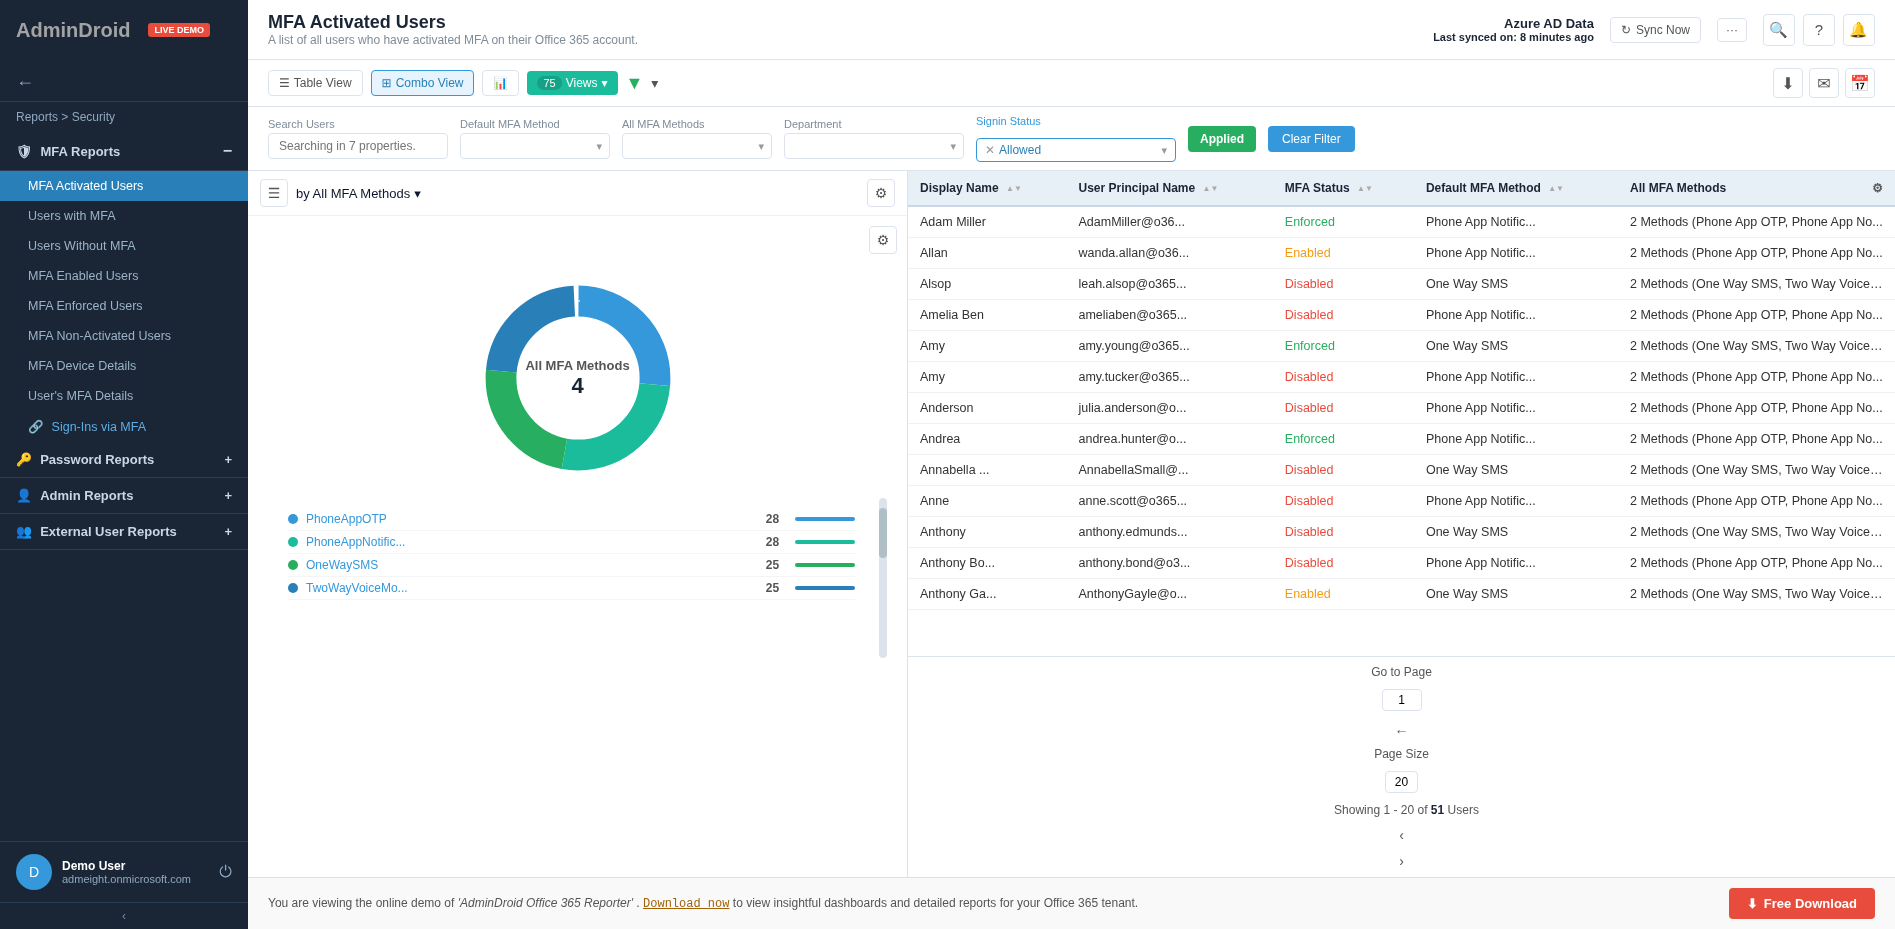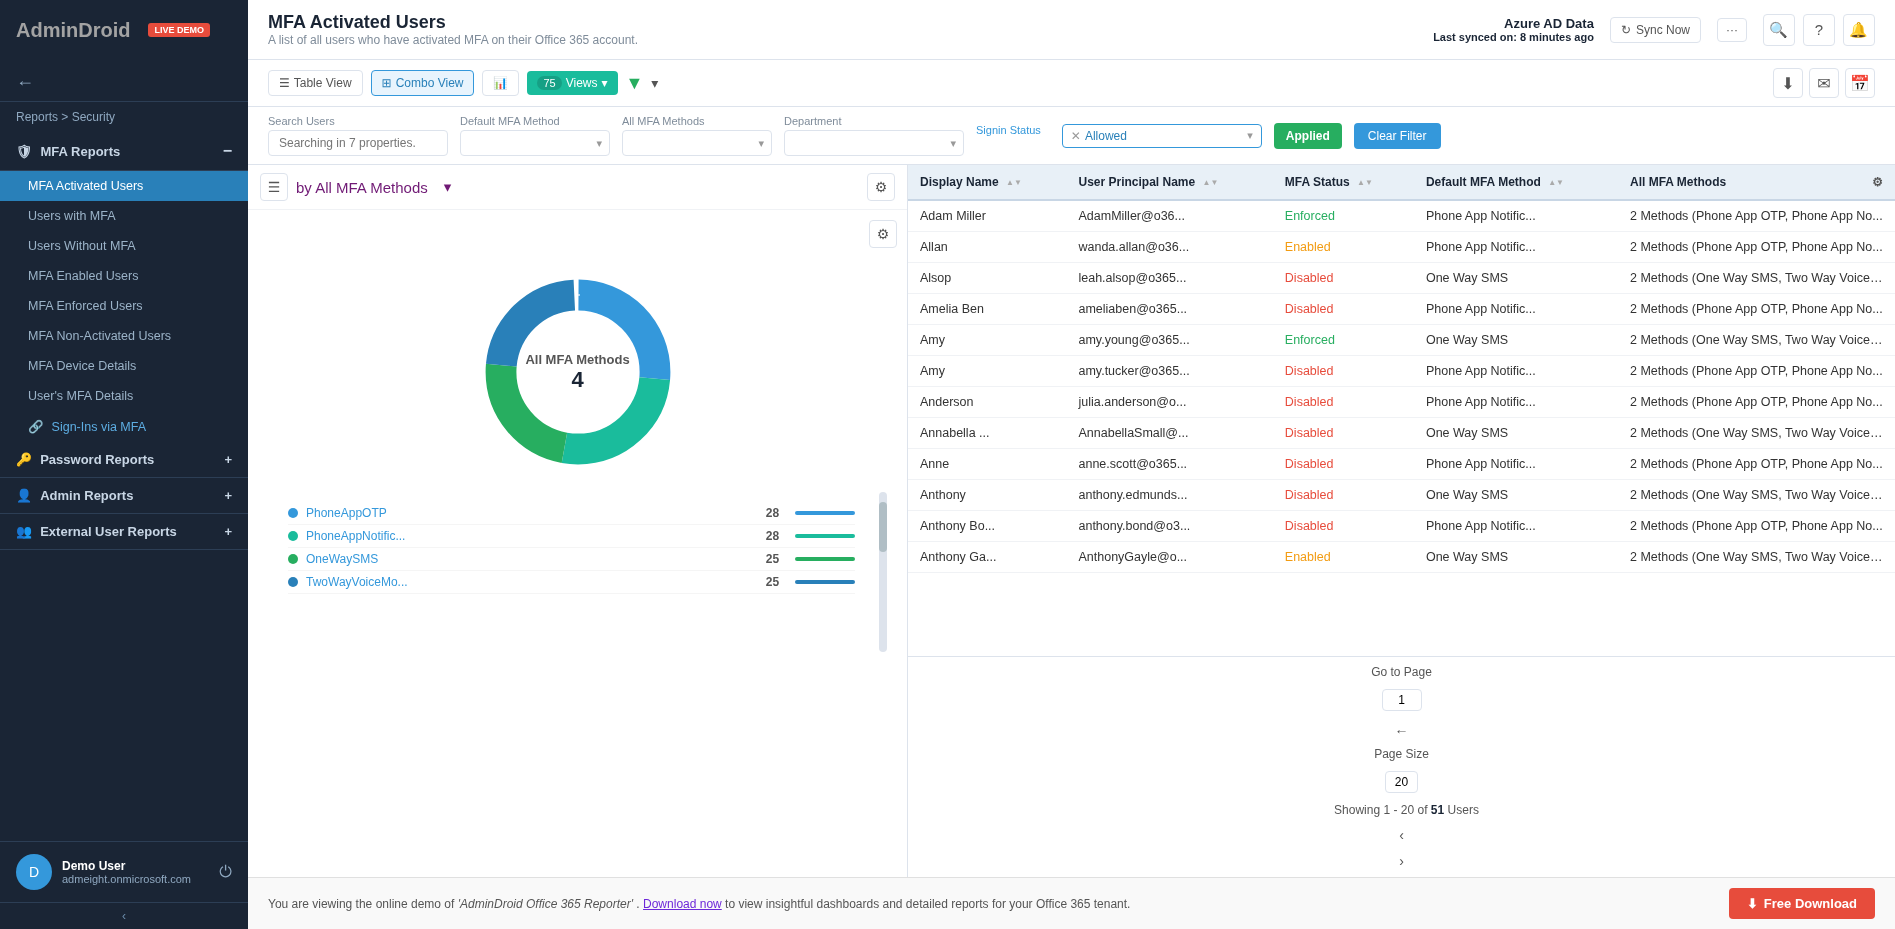--- a/index.html
+++ b/index.html
@@ -78,38 +78,38 @@
     .filter-row {
       background: #fff; border-bottom: 1px solid #dde3ec; padding: 8px 20px;
       display: flex; align-items: center; gap: 12px; flex-wrap: wrap;
     }
     .filter-group { display: flex; flex-direction: column; gap: 3px; }
     .filter-label { font-size: 11px; color: #7f8c9a; font-weight: 500; }
     .filter-input { padding: 5px 10px; border: 1px solid #dde3ec; border-radius: 4px; font-size: 12px; color: #555; background: #fff; min-width: 180px; }
     .filter-select { padding: 5px 28px 5px 10px; border: 1px solid #dde3ec; border-radius: 4px; font-size: 12px; color: #555; background: #fff; min-width: 150px; appearance: none; }
     .filter-select-wrapper { position: relative; }
     .filter-select-wrapper::after { content: '▾'; position: absolute; right: 8px; top: 50%; transform: translateY(-50%); color: #999; pointer-events: none; font-size: 11px; }
-    .signin-filter-group { display: flex; flex-direction: row; gap: 21px; }
+    .signin-filter-group { display: flex; flex-direction: column; gap: 11px; }
     .signin-label { font-size: 11px; color: #3498db; font-weight: 500; }
     .signin-tag { display: flex; align-items: center; gap: 4px; background: #fff; border: 1px solid #3498db; border-radius: 4px; padding: 4px 8px; min-width: 200px; }
     .signin-tag-text { color: #2980b9; font-size: 12px; flex: 1; }
     .signin-tag-x { color: #999; cursor: pointer; font-size: 12px; }
     .signin-chevron { color: #999; font-size: 11px; cursor: pointer; }
     .applied-btn { background: #27ae60; color: #fff; border: none; border-radius: 4px; padding: 6px 12px; font-size: 12px; cursor: pointer; font-weight: 600; }
     .clear-filter-btn { background: #3498db; color: #fff; border: none; border-radius: 4px; padding: 6px 14px; font-size: 12px; cursor: pointer; font-weight: 500; }
 
     
     .content-area { display: flex; flex: 1; overflow: hidden; }
 
     
     .chart-panel { width: 660px; background: #fff; border-right: 1px solid #dde3ec; display: flex; flex-direction: column; overflow: hidden; flex-shrink: 0; }
     .chart-toolbar { display: flex; align-items: center; justify-content: space-between; padding: 8px 12px; border-bottom: 1px solid #f0f2f5; }
     .chart-toolbar-left { display: flex; align-items: center; gap: 8px; }
     .list-view-btn { width: 28px; height: 28px; border: 1px solid #dde3ec; border-radius: 4px; background: #fff; display: flex; align-items: center; justify-content: center; cursor: pointer; font-size: 14px; color: #555; }
-    .chart-method-selector { display: flex; align-items: center; gap: 16px; background: none; border: none; color: #701a75; font-size: 15px; cursor: pointer; font-weight: 500; }
+    .chart-method-selector { display: flex; align-items: center; gap: 4px; background: none; border: none; color: #0f172a; font-size: 13px; cursor: pointer; font-weight: 500; }
     .chart-settings-btn { width: 28px; height: 28px; border: 1px solid #dde3ec; border-radius: 4px; background: #fff; display: flex; align-items: center; justify-content: center; cursor: pointer; font-size: 14px; color: #555; }
     .chart-body { flex: 1; display: flex; flex-direction: column; align-items: center; justify-content: flex-start; padding: 10px; overflow: hidden; }
     .gear-row { display: flex; justify-content: flex-end; width: 100%; margin-bottom: 4px; }
 
     
     .donut-container { position: relative; width: 220px; height: 220px; margin: 10px auto; }
     .donut-label { position: absolute; top: 50%; left: 50%; transform: translate(-50%, -50%); text-align: center; }
     .donut-label-title { font-size: 13px; color: #555; font-weight: 600; }
     .donut-label-num { font-size: 22px; font-weight: 700; color: #1a2535; }
 
@@ -139,21 +139,21 @@
     .page-label { font-size: 12px; color: #555; }
     .page-input { width: 40px; border: 1px solid #dde3ec; border-radius: 4px; padding: 3px 6px; font-size: 12px; text-align: center; }
     .page-arrow { background: none; border: none; cursor: pointer; color: #555; font-size: 14px; }
     .page-size-label { font-size: 12px; color: #555; }
     .page-size-input { width: 33px; border: 1px solid #dde3ec; border-radius: 4px; padding: 3px 6px; font-size: 12px; text-align: center; }
     .showing-text { font-size: 12px; color: #555; margin-left: 10px; }
     .showing-text strong { color: #1a2535; }
 
     
     .bottom-bar { background: #f9f9f9; border-top: 1px solid #e0e0e0; padding: 10px 20px; font-size: 12px; color: #555; display: flex; align-items: center; justify-content: space-between; }
-    .bottom-bar a { color: #6d28d9; text-decoration: underline; cursor: pointer; }
+    .bottom-bar a { color: #a16207; text-decoration: underline; cursor: pointer; font-family: Liberation Mono, monospace; }
     .free-download-btn { background: #e74c3c; color: #fff; border: none; border-radius: 4px; padding: 8px 18px; font-size: 13px; font-weight: 600; cursor: pointer; display: flex; align-items: center; gap: 6px; }
 
     
     .status-enforced { color: #27ae60; }
     .status-enabled { color: #f39c12; }
     .status-disabled { color: #e74c3c; }
 
     .more-btn { background: none; border: 1px solid #dde3ec; border-radius: 4px; padding: 4px 8px; font-size: 12px; cursor: pointer; color: #555; }
   </style>
 </head>
@@ -494,20 +494,27 @@
       <td>2 Methods (Phone App OTP, Phone App No...</td>
     </tr>
               <tr>
       <td>Anderson</td>
       <td>julia.anderson@o...</td>
       <td class="status-disabled">Disabled</td>
       <td>Phone App Notific...</td>
       <td>2 Methods (Phone App OTP, Phone App No...</td>
     </tr>
               <tr>
+      <td>Andrea</td>
+      <td>andrea.hunter@o...</td>
+      <td class="status-enforced">Enforced</td>
+      <td>Phone App Notific...</td>
+      <td>2 Methods (Phone App OTP, Phone App No...</td>
+    </tr>
+              <tr>
       <td>Annabella ...</td>
       <td>AnnabellaSmall@...</td>
       <td class="status-disabled">Disabled</td>
       <td>One Way SMS</td>
       <td>2 Methods (One Way SMS, Two Way Voice ...</td>
     </tr>
               <tr>
       <td>Anne</td>
       <td>anne.scott@o365...</td>
       <td class="status-disabled">Disabled</td>

